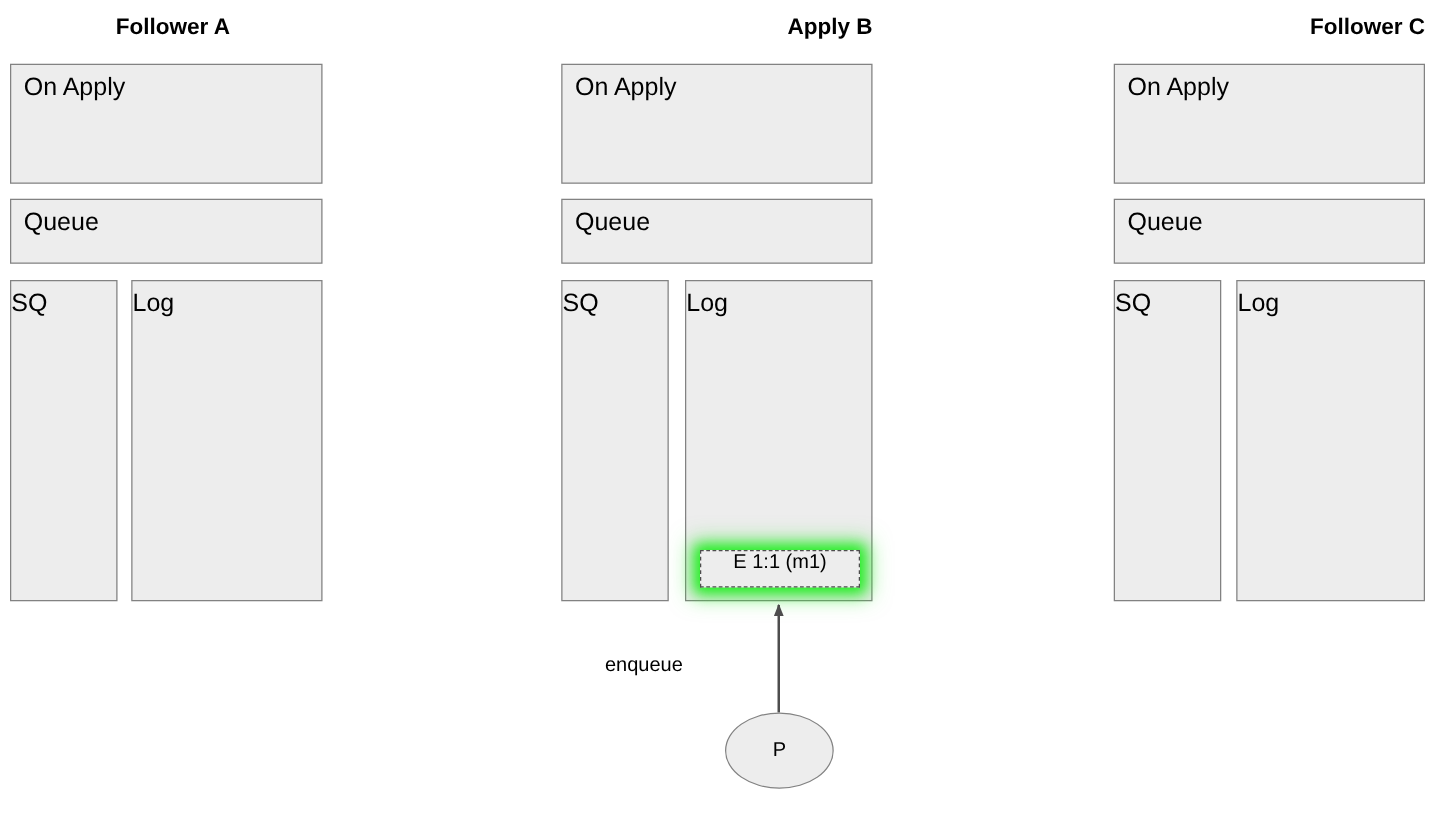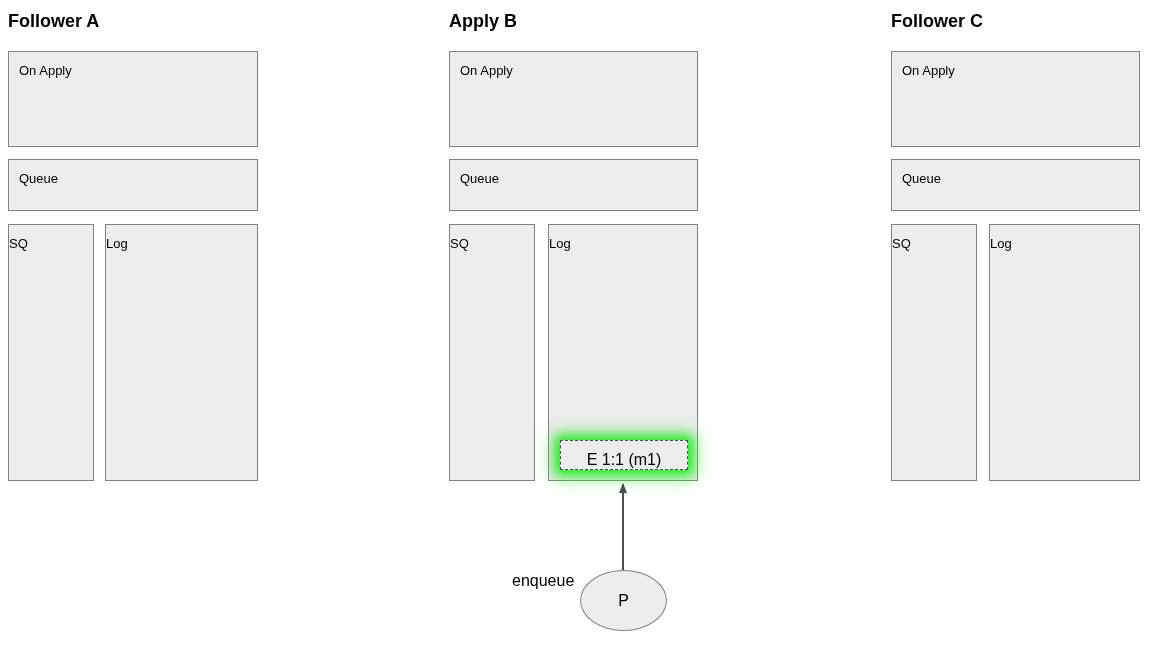--- a/index.html
+++ b/index.html
@@ -21,58 +21,58 @@
     left: 0; top: 0;
     width: 1154px;
     height: 651px;
   }
 
   
   .col-title {
     position: absolute;
     font-size: 18px;
     font-weight: bold;
-    text-align: left;
+    text-align: right;
     color: #000000;
     white-space: nowrap;
     line-height: 22px;
   }
 
   
   .box {
     position: absolute;
     background: #ededed;
     border: 1px solid #828282;
     box-sizing: border-box;
   }
 
   .box-label {
     position: absolute;
-    font-size: 13px;
+    font-size: 20px;
     line-height: 19px;
     color: #000000;
     white-space: nowrap;
   }
 
   
   .label-tl { left: 10px; top: 9px; }          
   .label-tc {                                   
     left: 0; right: 0; top: 9px;
     text-align: left;
   }
 
   
   .entry {
     position: absolute;
     background: #ededed;
     border: 1px dashed #4d4d4d;
     box-sizing: border-box;
     box-shadow: 0 0 10px 4px #22ee22, 0 0 18px 7px rgba(60,230,60,0.55);
     display: flex;
-    align-items: flex-end;
+    align-items: flex-start;
     justify-content: center;
   }
   .entry-label {
     font-size: 16px;
     line-height: 18px;
     color: #000000;
     white-space: nowrap;
   }
 
   
@@ -175,19 +175,19 @@
 
   <svg class="arrow-svg" viewBox="0 0 1154 651" xmlns="http://www.w3.org/2000/svg">
     <defs>
       <marker id="arrowhead" markerWidth="10" markerHeight="8" refX="9" refY="4" orient="auto" markerUnits="userSpaceOnUse">
         <path d="M0,0 L10,4 L0,8 z" fill="#4d4d4d"></path>
       </marker>
     </defs>
     <line x1="623" y1="570" x2="623" y2="484" stroke="#4d4d4d" stroke-width="2" marker-end="url(#arrowhead)"></line>
   </svg>
 
-  <div class="edge-label" style="left:512px; top:523px;margin-top:48px;">enqueue</div>
+  <div class="edge-label" style="left:484px; top:523px;">enqueue</div>
 
   <div class="ellipse" style="left:580px; top:570px; width:87px; height:61px;">
     <span class="ellipse-label">P</span>
   </div>
 
 </div>
 
 </body></html>

